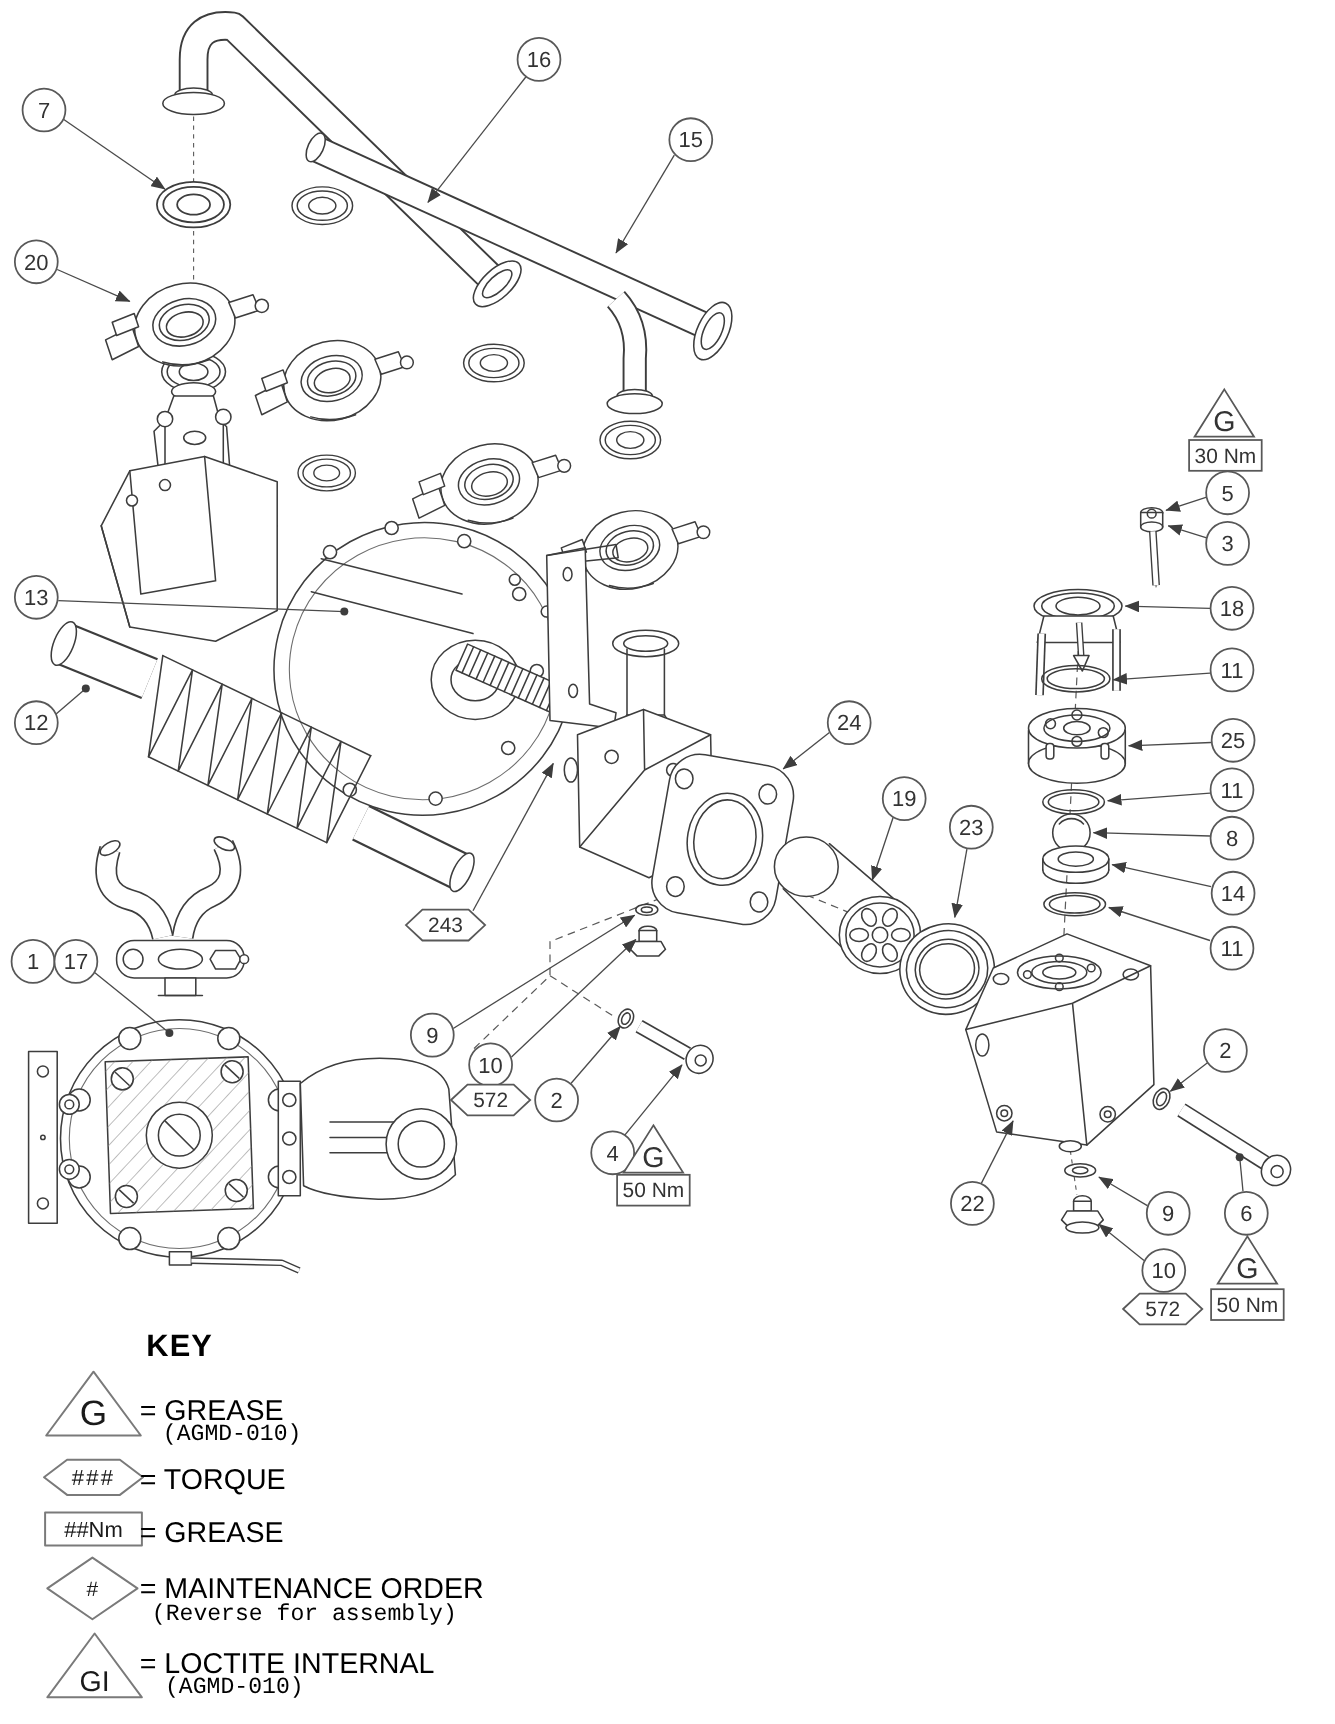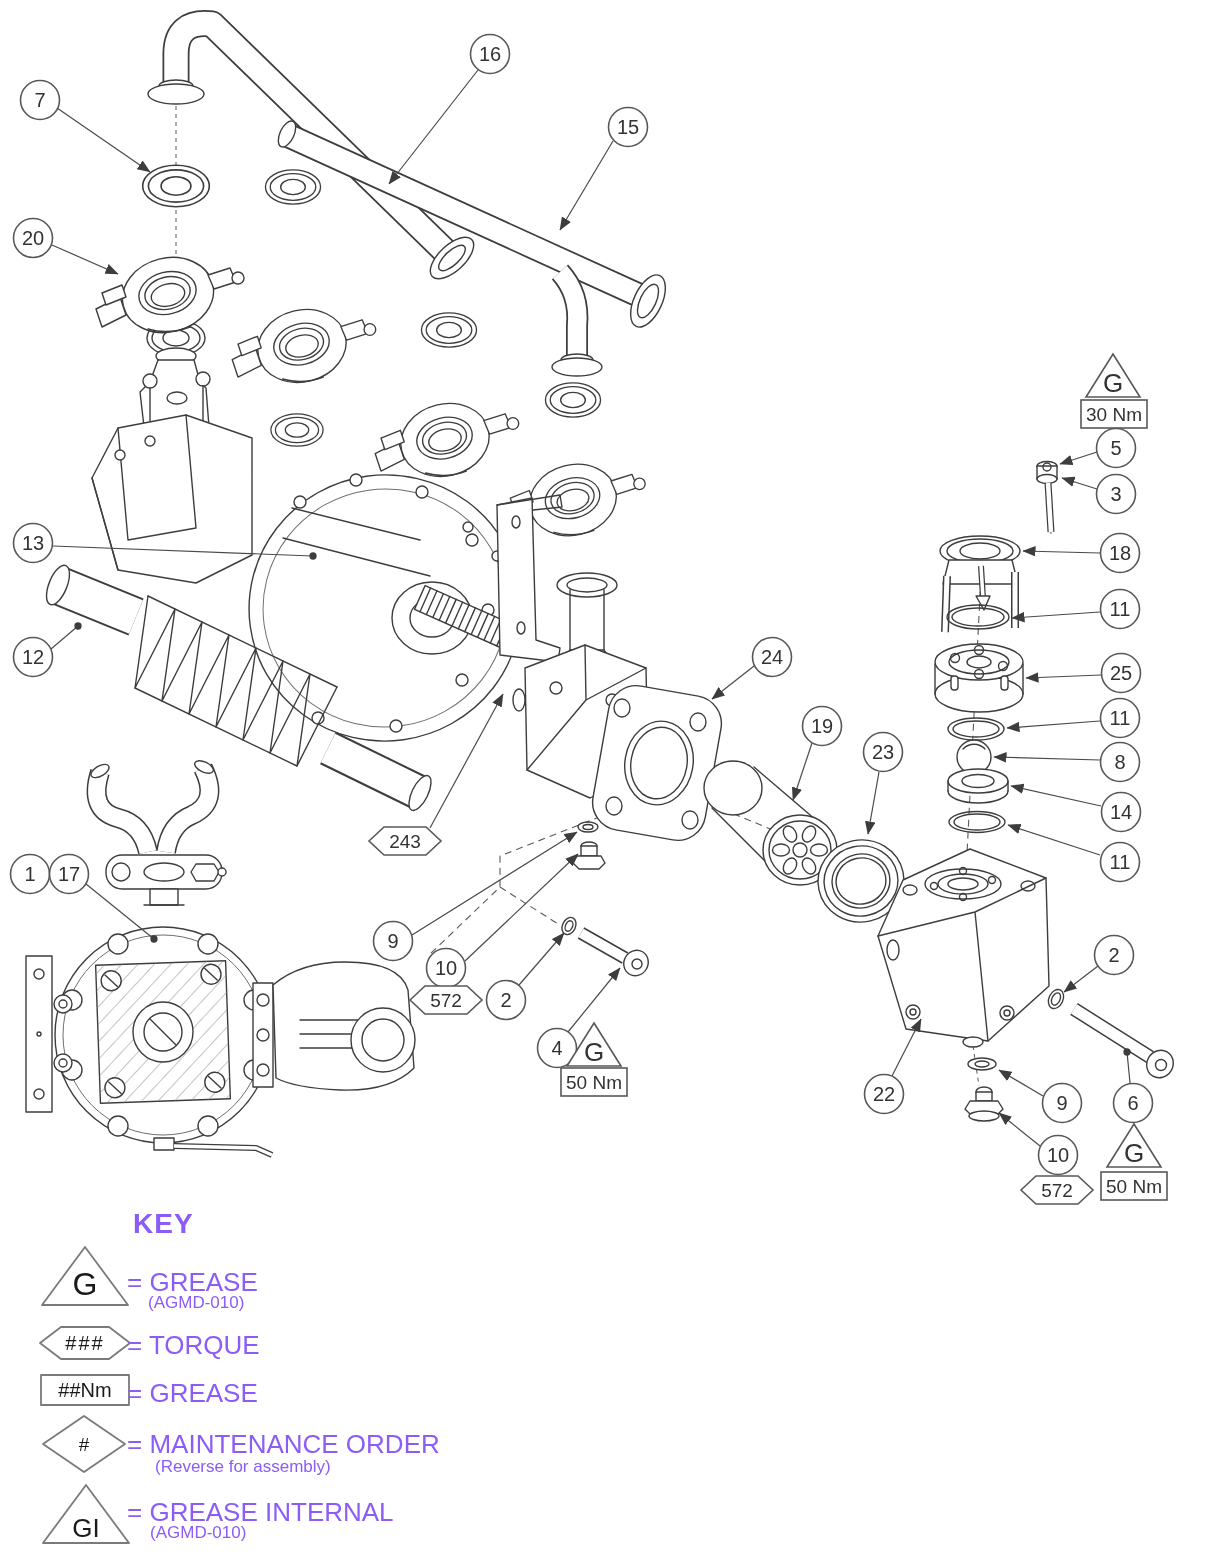--- a/index.html
+++ b/index.html
@@ -13,24 +13,24 @@
   .d{stroke:#5a5a5a;stroke-width:1.1;fill:none;stroke-dasharray:7 5;}
   .dd{stroke:#5a5a5a;stroke-width:1;fill:none;stroke-dasharray:4 4;}
   .po{stroke:#3d3d3d;fill:none;stroke-linecap:butt;stroke-linejoin:round;}
   .pi{stroke:#ffffff;fill:none;stroke-linecap:butt;stroke-linejoin:round;}
   .leader{stroke:#4a4a4a;stroke-width:1.2;fill:none;}
   .co{fill:#ffffff;stroke:#585858;stroke-width:1.6;}
   .ct{fill:#333333;font-size:20px;text-anchor:middle;font-family:"Liberation Sans",sans-serif;}
   .ct-small{font-size:19px;}
   .ct-tri{font-size:26px;}
   
-  .keytext{position:absolute;color:#8b5cf6;white-space:nowrap;}
+  .keytext{position:absolute;color:#000000;white-space:nowrap;}
   #key-title{left:133px;top:1208px;font-size:28px;font-weight:bold;letter-spacing:1px;}
   .key-label{font-size:26px;}
-  .key-sub{font-size:17px;}
+  .key-sub{font-size:21px;font-family:Liberation Mono, monospace;}
   .ksym{position:absolute;}
   .ksym polygon,.ksym rect{fill:none;stroke:#7a7a7a;stroke-width:1.8;stroke-linejoin:round;}
   .ksym text{fill:#1a1a1a;text-anchor:middle;font-family:"Liberation Sans",sans-serif;}
 </style>
 </head>
 <body>
 
 <div id="stage">
 
 <svg id="diagram" width="1214" height="1567" viewBox="0 0 1214 1567" xmlns="http://www.w3.org/2000/svg">
@@ -604,23 +604,23 @@
     <rect x="5" y="5" width="88" height="30"></rect>
     <text x="49" y="27" font-size="20">##Nm</text>
   </svg>
   <div class="keytext key-label" style="left:127px;top:1378px">= GREASE</div>
 
   <svg class="ksym" style="left:39px;top:1412px" width="90" height="64">
     <polygon points="45,4 86,32 45,60 4,32"></polygon>
     <text x="45" y="39" font-size="19">#</text>
   </svg>
   <div class="keytext key-label" style="left:127px;top:1429px">= MAINTENANCE ORDER</div>
-  <div class="keytext key-sub" style="left:155px;top:1457px">(Reverse for assembly)</div>
+  <div class="keytext key-sub" style="left:138px;top:1457px">(Reverse for assembly)</div>
 
   <svg class="ksym" style="left:39px;top:1481px" width="94" height="66">
     <polygon points="47,4 90,62 4,62"></polygon>
     <text x="47" y="56" font-size="26">GI</text>
   </svg>
-  <div class="keytext key-label" style="left:127px;top:1497px">= GREASE INTERNAL</div>
+  <div class="keytext key-label" style="left:127px;top:1497px">= LOCTITE INTERNAL</div>
   <div class="keytext key-sub" style="left:150px;top:1523px">(AGMD-010)</div>
 </div>
 
 </div>
 
 </body></html>

